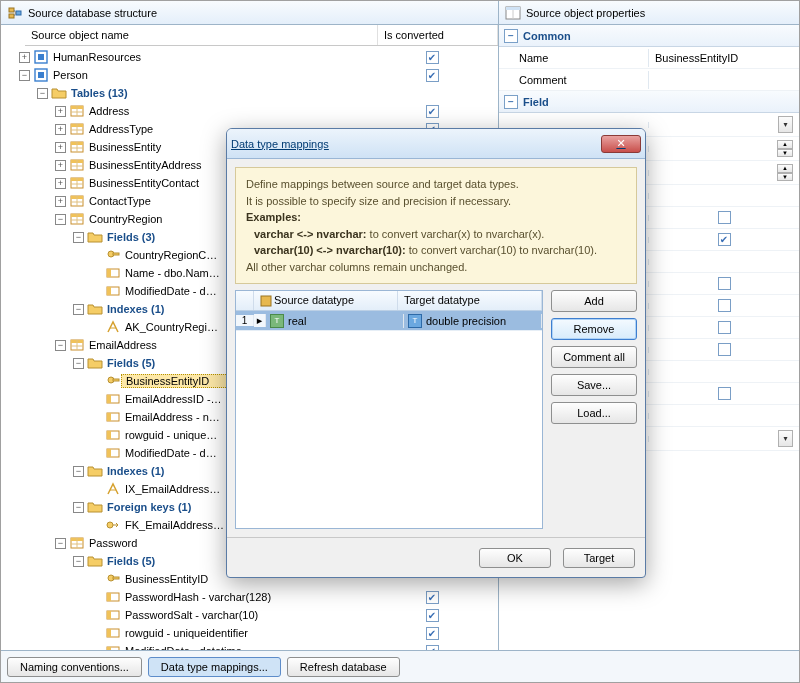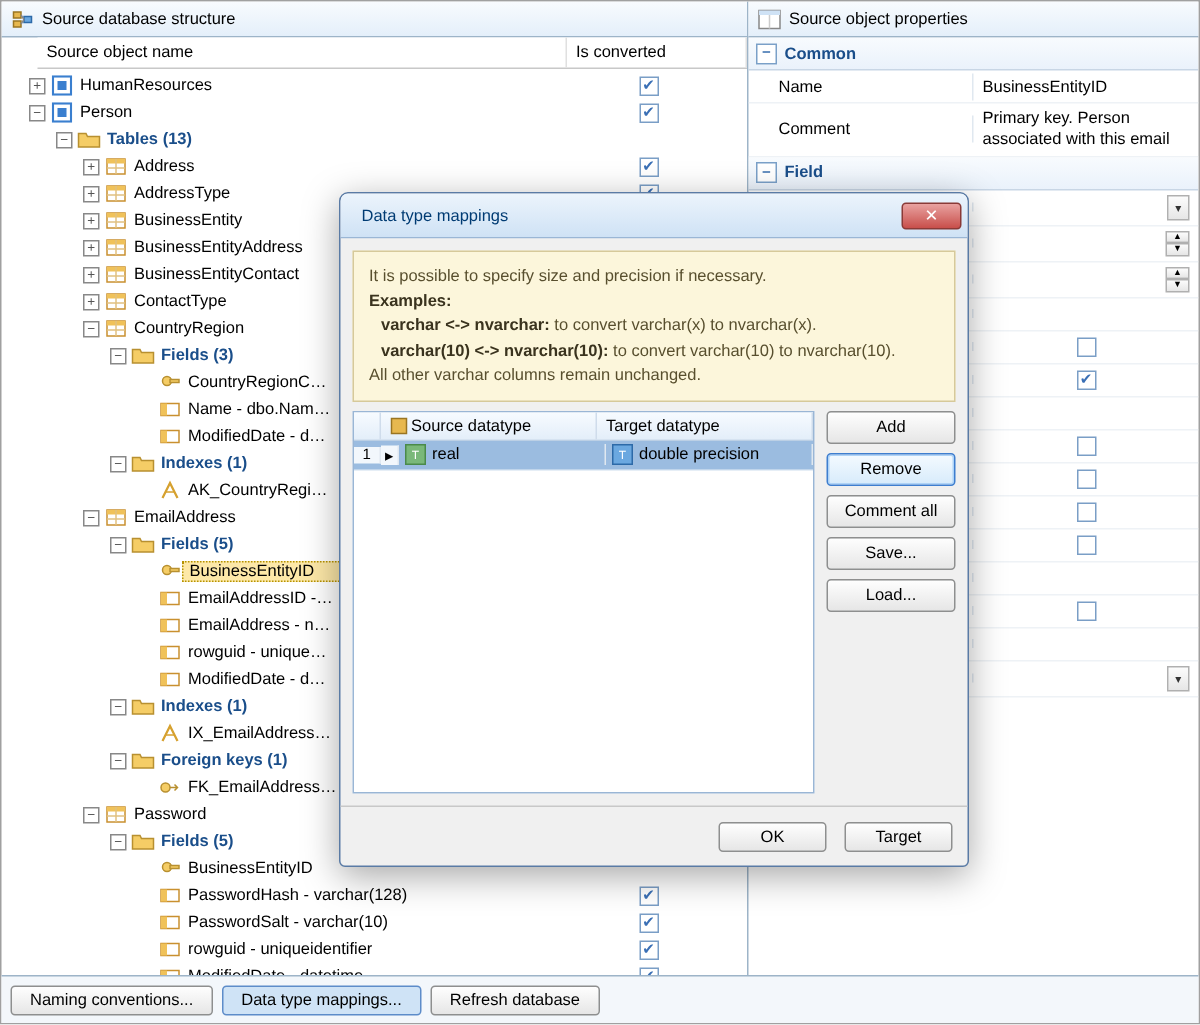--- a/index.html
+++ b/index.html
@@ -36,21 +36,21 @@
   .prop-name { width: 150px; padding: 3px 6px 3px 20px; border-right: 1px solid #e0e8f0; color: #000; }
   .prop-val { flex: 1; padding: 3px 6px; display: flex; align-items: center; gap: 4px; }
   .prop-chk { width: 13px; height: 13px; border: 1px solid #7a9ec6; display: inline-flex; align-items: center; justify-content: center; font-size: 10px; color: #3a6fb5; margin: 0 auto; }
   .prop-chk.checked::after { content: "✔"; }
   .dd-btn { width: 15px; height: 17px; border: 1px solid #b0b0b0; background: linear-gradient(#fcfcfc,#e6e6e6); display: inline-flex; align-items: center; justify-content: center; font-size: 8px; color: #333; margin-left: auto; }
   .spin { width: 16px; height: 17px; display: inline-flex; flex-direction: column; margin-left: auto; }
   .spin span { flex: 1; border: 1px solid #b0b0b0; background: linear-gradient(#fcfcfc,#e6e6e6); font-size: 6px; display: flex; align-items: center; justify-content: center; }
   
   .dialog-backdrop { position: absolute; inset: 0; pointer-events: none; }
   .dialog { position: absolute; left: 225px; top: 127px; width: 420px; height: 450px; background: #f0f0f0; border: 1px solid #5a7ba5; border-radius: 6px 6px 4px 4px; box-shadow: 0 6px 24px rgba(0,0,0,.35); pointer-events: auto; display: flex; flex-direction: column; }
-  .dialog-title { height: 30px; background: linear-gradient(#ecf4fc,#cfe2f5); border-bottom: 1px solid #9ab6d5; display: flex; align-items: center; padding: 0 4px 0 14px; border-radius: 5px 5px 0 0; color: #003b73; }
+  .dialog-title { height: 30px; background: linear-gradient(#ecf4fc,#cfe2f5); border-bottom: 1px solid #9ab6d5; display: flex; align-items: center; padding: 0 4px 0 4px; border-radius: 5px 5px 0 0; color: #003b73; text-decoration: underline; }
   .close-btn { margin-left: auto; width: 40px; height: 18px; background: linear-gradient(#e9a2a0,#c84f4b); border: 1px solid #8a3a37; border-radius: 3px; display: flex; align-items: center; justify-content: center; color: #fff; font-size: 11px; cursor: pointer; }
   .dialog-body { flex: 1; padding: 8px; display: flex; flex-direction: column; gap: 0; }
   .hint-box { background: #fcf6db; border: 1px solid #d6c99a; padding: 8px 10px; line-height: 1.5; color: #584f2e; }
   .hint-box b { color: #3a331e; }
   .mapping-area { flex: 1; display: flex; gap: 8px; margin-top: 6px; }
   .grid { flex: 1; border: 1px solid #9ab6d5; background: #fff; display: flex; flex-direction: column; }
   .grid-head { display: flex; background: linear-gradient(#f7fbff,#e3eef9); border-bottom: 1px solid #bcd0e5; }
   .grid-head > div { padding: 3px 6px; border-right: 1px solid #cfdceb; }
   .gh-num { width: 18px; }
   .gh-src { flex: 1; }
@@ -557,21 +557,20 @@
       <div class="group-row">
         <span class="gexp">−</span>
         <span>Common</span>
       </div>
       <div class="prop-row">
         <div class="prop-name">Name</div>
         <div class="prop-val">BusinessEntityID</div>
       </div>
       <div class="prop-row">
         <div class="prop-name">Comment</div>
-        <div class="prop-val" style="line-height:1.3">Primary key. Person associated with this email</div>
       </div>
       <div class="group-row">
         <span class="gexp">−</span>
         <span>Field</span>
       </div>
       <div id="field-rows">
             <div class="prop-row">
               <div class="prop-name"></div>
               <div class="prop-val">
                 <span class="dd-btn">▾</span>
@@ -673,20 +672,21 @@
 <div class="dialog-backdrop">
   <div class="dialog">
     <div class="dialog-title">
       <span>Data type mappings</span>
       <div class="close-btn">
         <span>✕</span>
       </div>
     </div>
     <div class="dialog-body">
       <div class="hint-box">
+        <div>Define mappings between source and target data types.</div>
         <div>It is possible to specify size and precision if necessary.</div>
         <div><b>Examples:</b></div>
         <div style="padding-left:8px">
           <b>varchar &lt;-&gt; nvarchar:</b>
           <span>to convert varchar(x) to nvarchar(x).</span>
         </div>
         <div style="padding-left:8px">
           <b>varchar(10) &lt;-&gt; nvarchar(10):</b>
           <span>to convert varchar(10) to nvarchar(10).</span>
         </div>

